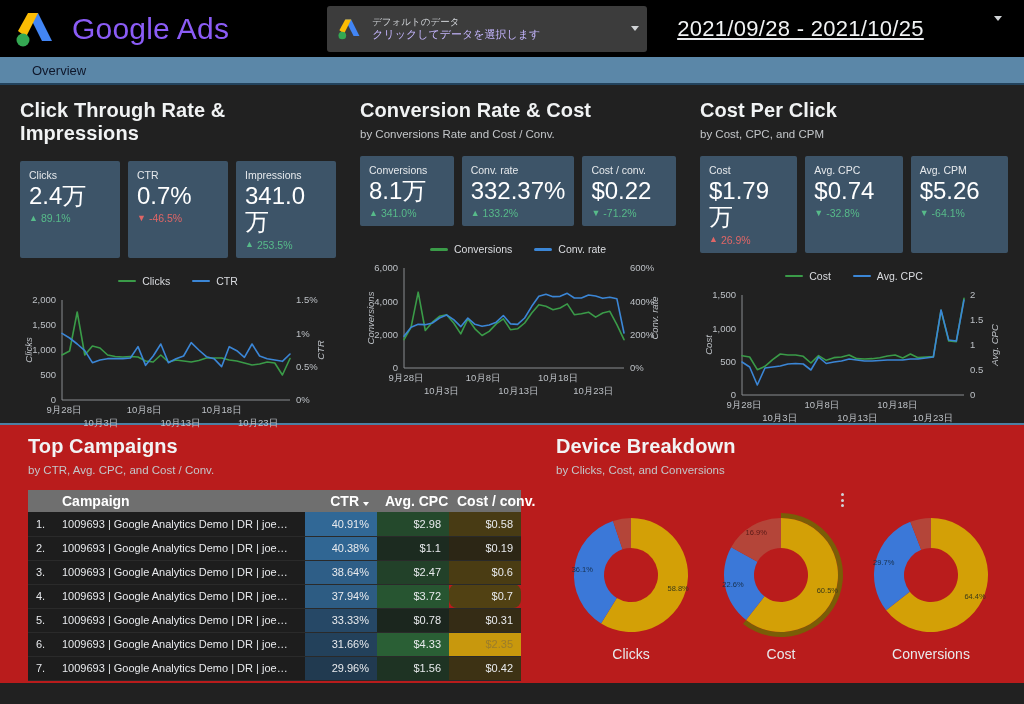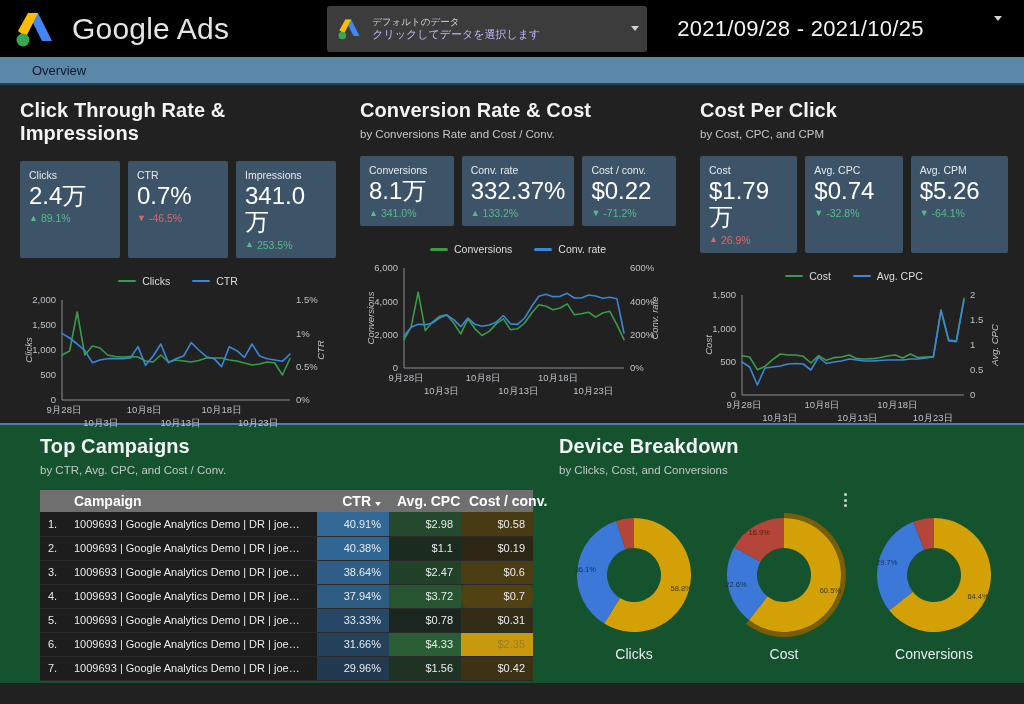--- a/index.html
+++ b/index.html
@@ -11,36 +11,36 @@
     color: #e8eaed;
   }
 
   
   .topbar {
     height: 57px; background: #000; display: flex; align-items: center;
     padding: 0 14px; position: relative;
   }
   .brand { display: flex; align-items: center; gap: 14px; }
   .ads-logo { width: 44px; height: 40px; position: relative; }
-  .brand-title { font-size: 30px; font-weight: 400; color: #e5e5e5; letter-spacing: .2px; }
+  .brand-title { font-size: 30px; font-weight: 400; color: #8b5cf6; letter-spacing: .2px; }
 
   .data-selector {
     margin-left: 98px; width: 320px; height: 46px; background: #3c3c3c;
     border-radius: 3px; display: flex; align-items: center; padding: 0 8px 0 10px; gap: 9px;
   }
   .ds-logo { width: 26px; height: 24px; position: relative; flex: none; }
   .ds-text { flex: 1; line-height: 1.12; }
   .ds-line1 { font-size: 9.5px; color: #cfd2d6; }
   .ds-line2 { font-size: 11px; color: #c4b5fd; }
   .caret { width: 0; height: 0; border-left: 4px solid transparent; border-right: 4px solid transparent;
            border-top: 5px solid #d0d3d6; flex: none; }
 
   .date-range {
     margin-left: 30px; display: flex; align-items: flex-start; gap: 0; flex: 1;
-    justify-content: space-between; padding-right: 8px;
+    justify-content: space-between; padding-right: 8px; text-decoration: underline;
   }
   .date-text { font-size: 22px; color: #f1f3f4; letter-spacing: .3px; }
 
   
   .tabstrip { height: 26px; background: #5b87a8; display: flex; align-items: center; padding-left: 32px; }
   .tabstrip .tab { font-size: 13px; color: #0f172a; }
   .tab-underline { height: 2px; background: #22425c; }
 
   
   .board { background: #212121; height: 619px; }
@@ -63,21 +63,21 @@
   .legend { display: flex; justify-content: center; gap: 22px; align-items: center; height: 18px; }
   .legend-item { display: flex; align-items: center; gap: 6px; font-size: 10.5px; color: #dadce0; }
   .legend-swatch { width: 18px; height: 2.5px; border-radius: 2px; }
 
   svg.linechart { display: block; }
   .axlabel { font-size: 9.5px; fill: #bdc1c6; font-family: "Liberation Sans", sans-serif; }
   .axtitle { font-size: 9.5px; fill: #bdc1c6; font-style: italic; font-family: "Liberation Sans", sans-serif; }
 
   .section-divider { height: 2px; background: #4d7fa3; }
 
-  .row-bottom { display: flex; height: 258px; background: #14532d; padding: 10px 8px 0 24px; }
+  .row-bottom { display: flex; height: 258px; background: #b91c1c; padding: 10px 8px 0 12px; }
   .panel-left { width: 548px; padding: 0 16px; }
   .panel-right { flex: 1; padding: 0 10px; position: relative; }
 
   
   table.camp { border-collapse: collapse; width: 493px; margin-top: 14px; table-layout: fixed; }
   table.camp th {
     background: #6f6f6f; color: #fff; font-size: 14px; font-weight: bold;
     height: 22px; text-align: right; padding: 0 8px; white-space: nowrap;
   }
   table.camp th.c-idx { width: 26px; }

